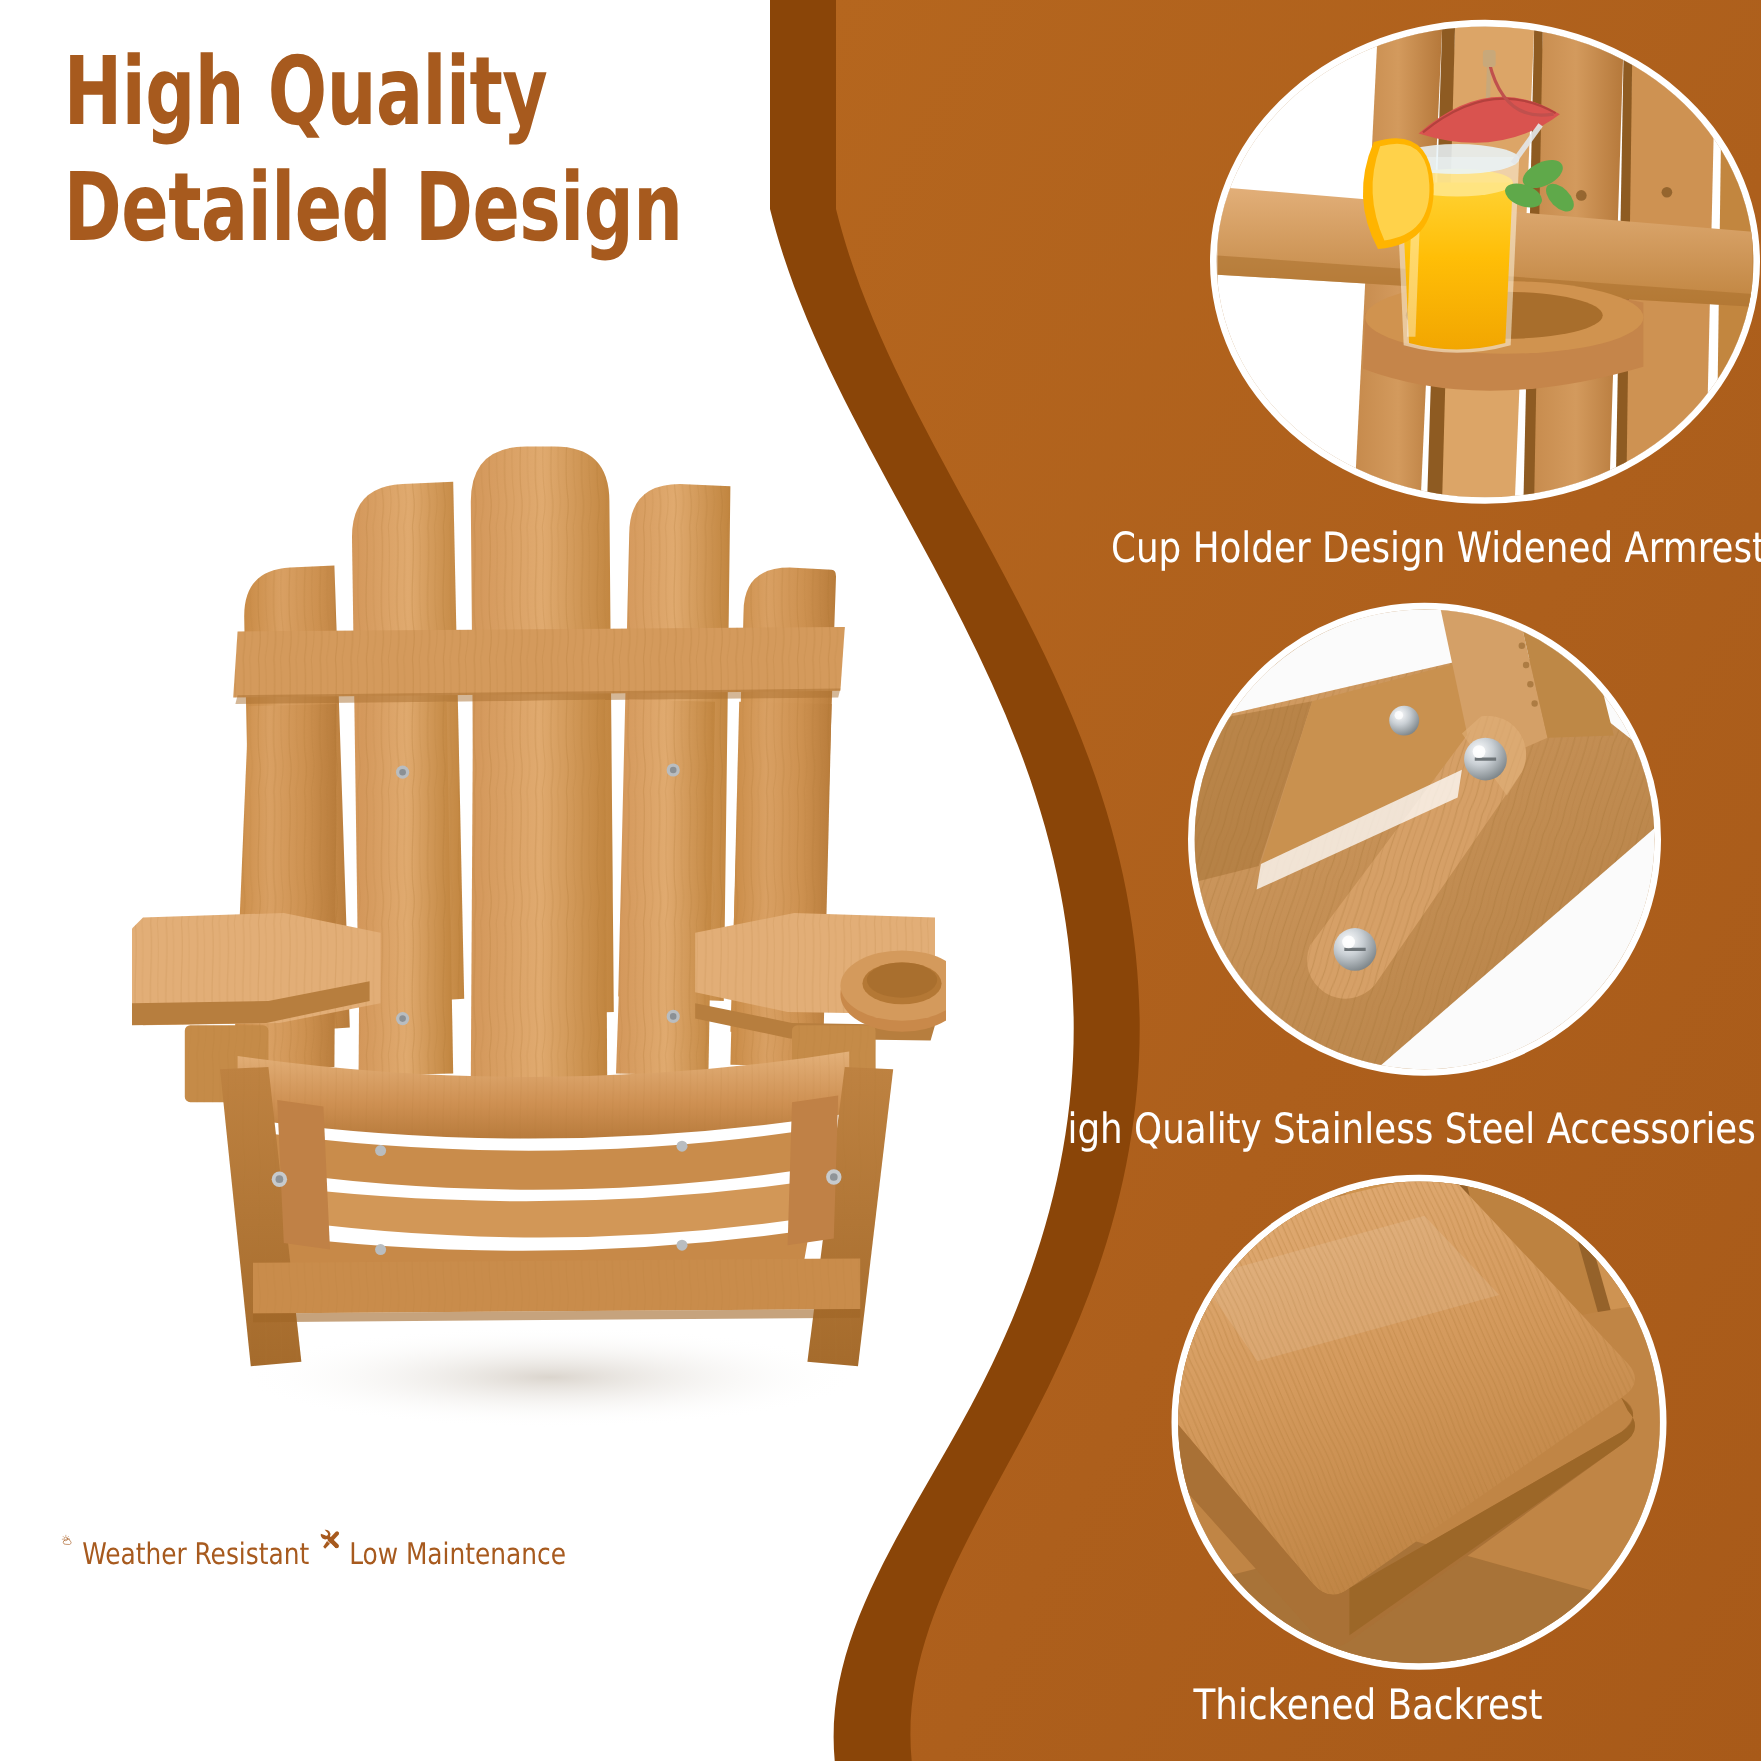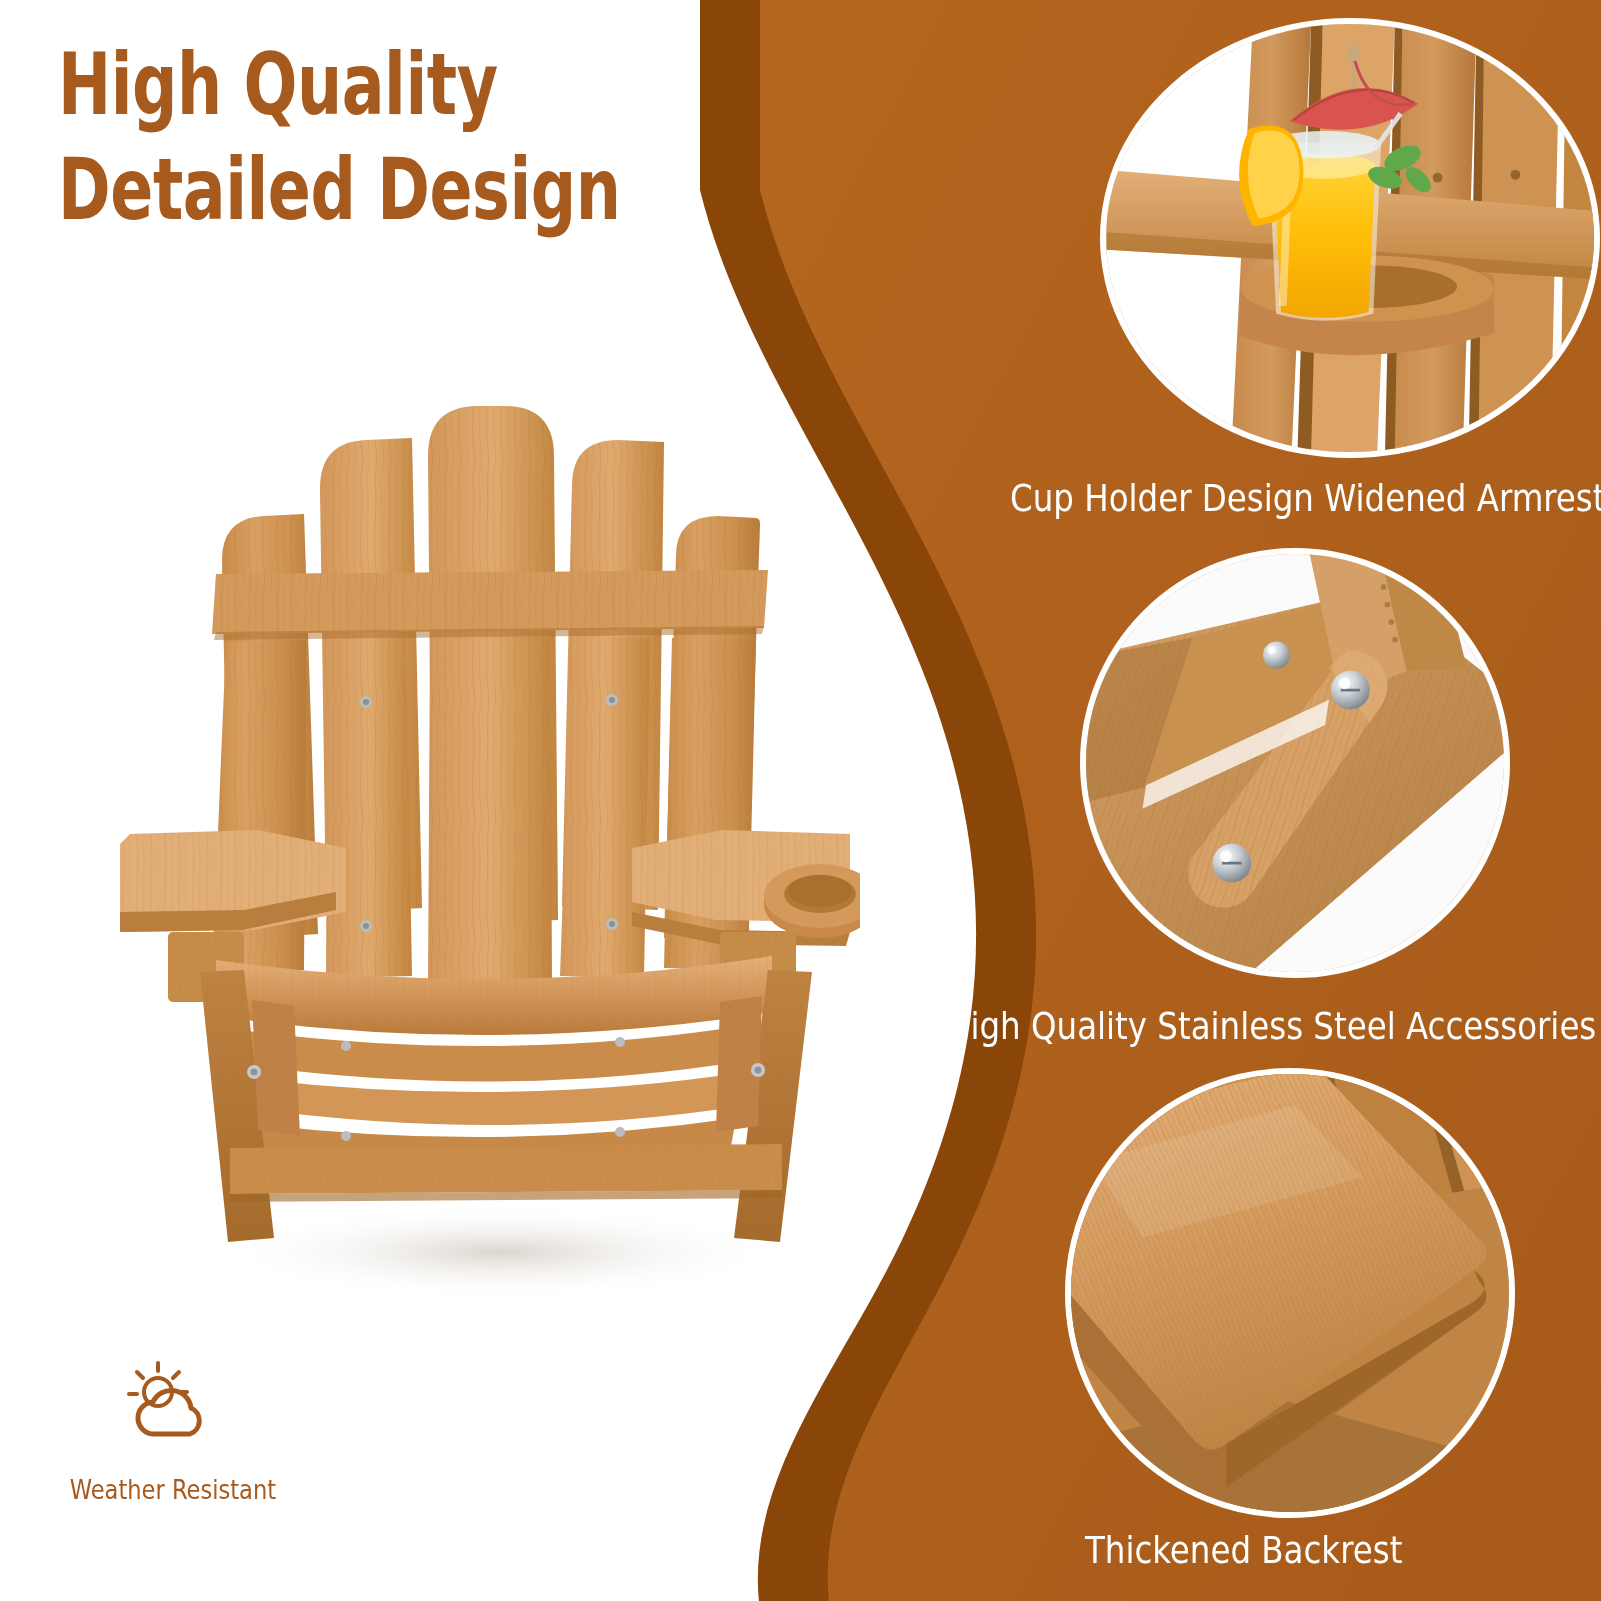--- a/index.html
+++ b/index.html
@@ -28,21 +28,21 @@
     transform-origin:left top;
   }
   .title-line{display:block;white-space:nowrap;}
 
   
   .hero{position:absolute;left:120px;top:360px;width:740px;height:950px;}
   .hero svg{width:100%;height:100%;display:block;}
 
   
   .features{position:absolute;left:56px;top:1352px;width:700px;display:flex;}
-  .feature{width:233px;display:flex;flex-direction:column;align-items:center;}
+  .feature{width:233px;display:flex;flex-direction:row;align-items:center;}
   .feature .ficon{width:96px;height:96px;display:block;}
   .feature .flabel{
     margin-top:26px;
     color:#A75A1E;
     font-family:"Liberation Sans Narrow","DejaVu Sans Condensed","Liberation Sans",sans-serif;
     font-size:27px;font-weight:normal;white-space:nowrap;
     transform:scaleX(0.93);
   }
 
   
@@ -253,20 +253,35 @@
           <circle cx="33" cy="40" r="14"></circle>
         </g>
         <g fill="none" stroke="#A75A1E" stroke-width="5" stroke-linejoin="round" stroke-linecap="round">
           <path d="M30 82 a16 16 0 0 1 -2 -32 a20 20 0 0 1 38 6 a14 14 0 0 1 -1 26 Z"></path>
         </g>
       </svg>
       <span class="flabel">Weather Resistant</span>
     </div>
 
 
+    <div class="feature">
+      <svg class="ficon" viewBox="0 0 96 96" aria-hidden="true">
+        <g fill="#A75A1E">
+
+          <path d="M12 22 a19 19 0 0 0 26 22 l34 34 a8 8 0 0 0 12 -12 l-34 -34 a19 19 0 0 0 -22 -26 l12 12 a7 7 0 0 1 -10 10 Z"></path>
+
+          <path d="M80 12 a9 9 0 0 1 6 14 L52 62 L40 50 L74 14 a9 9 0 0 1 6 -2 Z"></path>
+          <path d="M38 52 L50 64 L30 84 L22 76 Z"></path>
+
+          <circle cx="78" cy="74" r="6" fill="none" stroke="#A75A1E" stroke-width="5"></circle>
+          <path d="M58 56 l18 18" stroke="#A75A1E" stroke-width="14" stroke-linecap="round"></path>
+        </g>
+      </svg>
+      <span class="flabel">Low Maintenance</span>
+    </div>
   </div>
 
   <div class="detail" id="detail-1">
     <svg viewBox="0 0 500 440" aria-hidden="true">
       <defs>
         <linearGradient id="slat1" x1="0" y1="0" x2="1" y2="0">
           <stop offset="0%" stop-color="#C68A4C"></stop>
             <stop offset="50%" stop-color="#D39A5D"></stop>
             <stop offset="100%" stop-color="#B5783A"></stop>
         </linearGradient>

